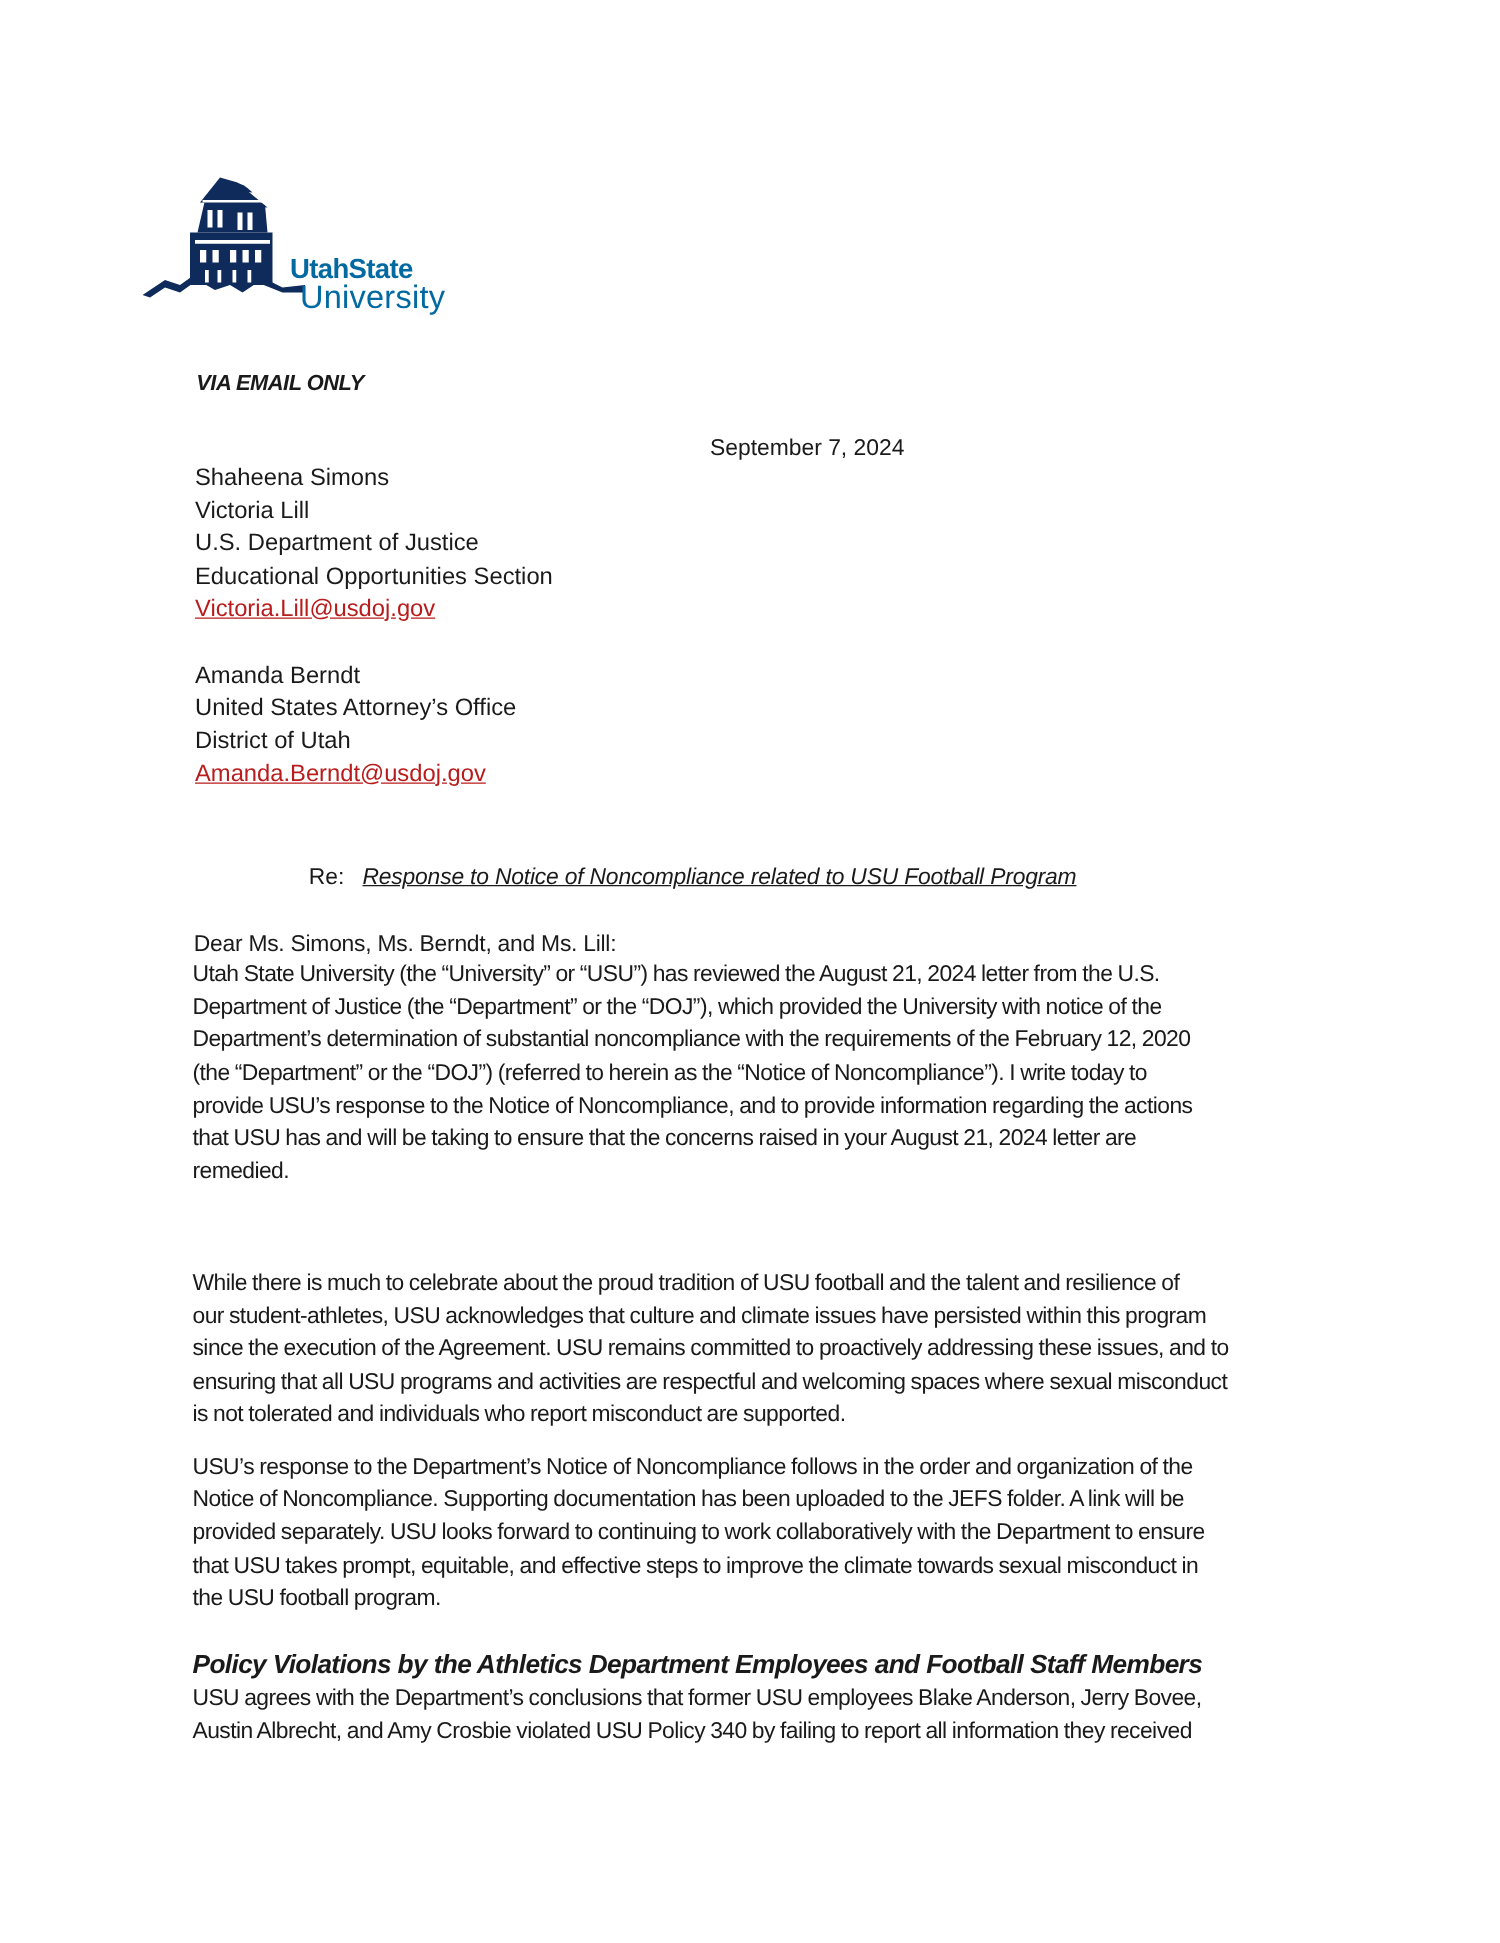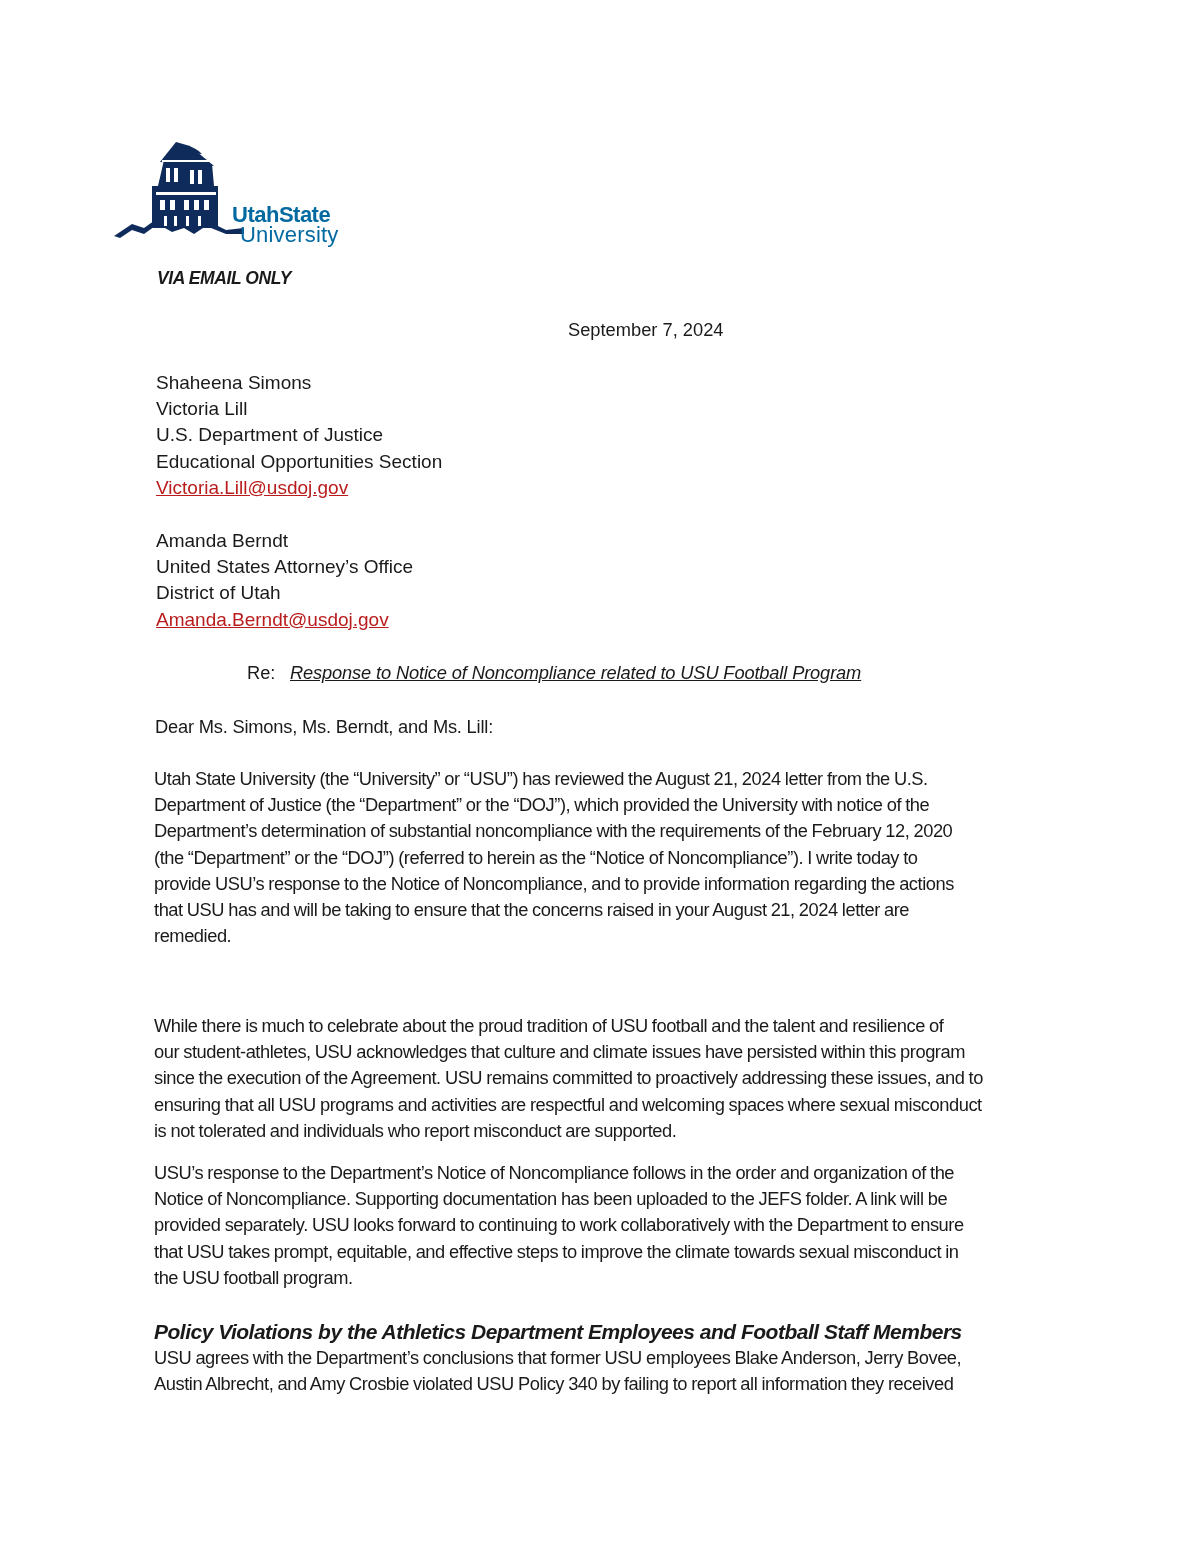--- a/index.html
+++ b/index.html
@@ -38,31 +38,32 @@
     }
     .logo-text .l1 {
       font-family: "Liberation Sans", sans-serif;
       font-weight: bold;
       font-size: 22px;
       letter-spacing: -0.5px;
       display: block;
     }
     .logo-text .l2 {
       font-family: "Liberation Sans", sans-serif;
-      font-size: 22px;
+      font-size: 26px;
       letter-spacing: 0.2px;
       display: block;
       margin-top: -2px;
       margin-left: 8px;
     }
     .text {
       position: absolute;
       font-size: 18.3px;
       line-height: 26.2px;
       white-space: nowrap;
+      margin-top: 28px;
     }
     .delivery {
       left: 157px;
       top: 265px;
       font-weight: bold;
       font-style: italic;
       font-size: 17.5px;
       letter-spacing: -0.4px;
     }
     .date {

